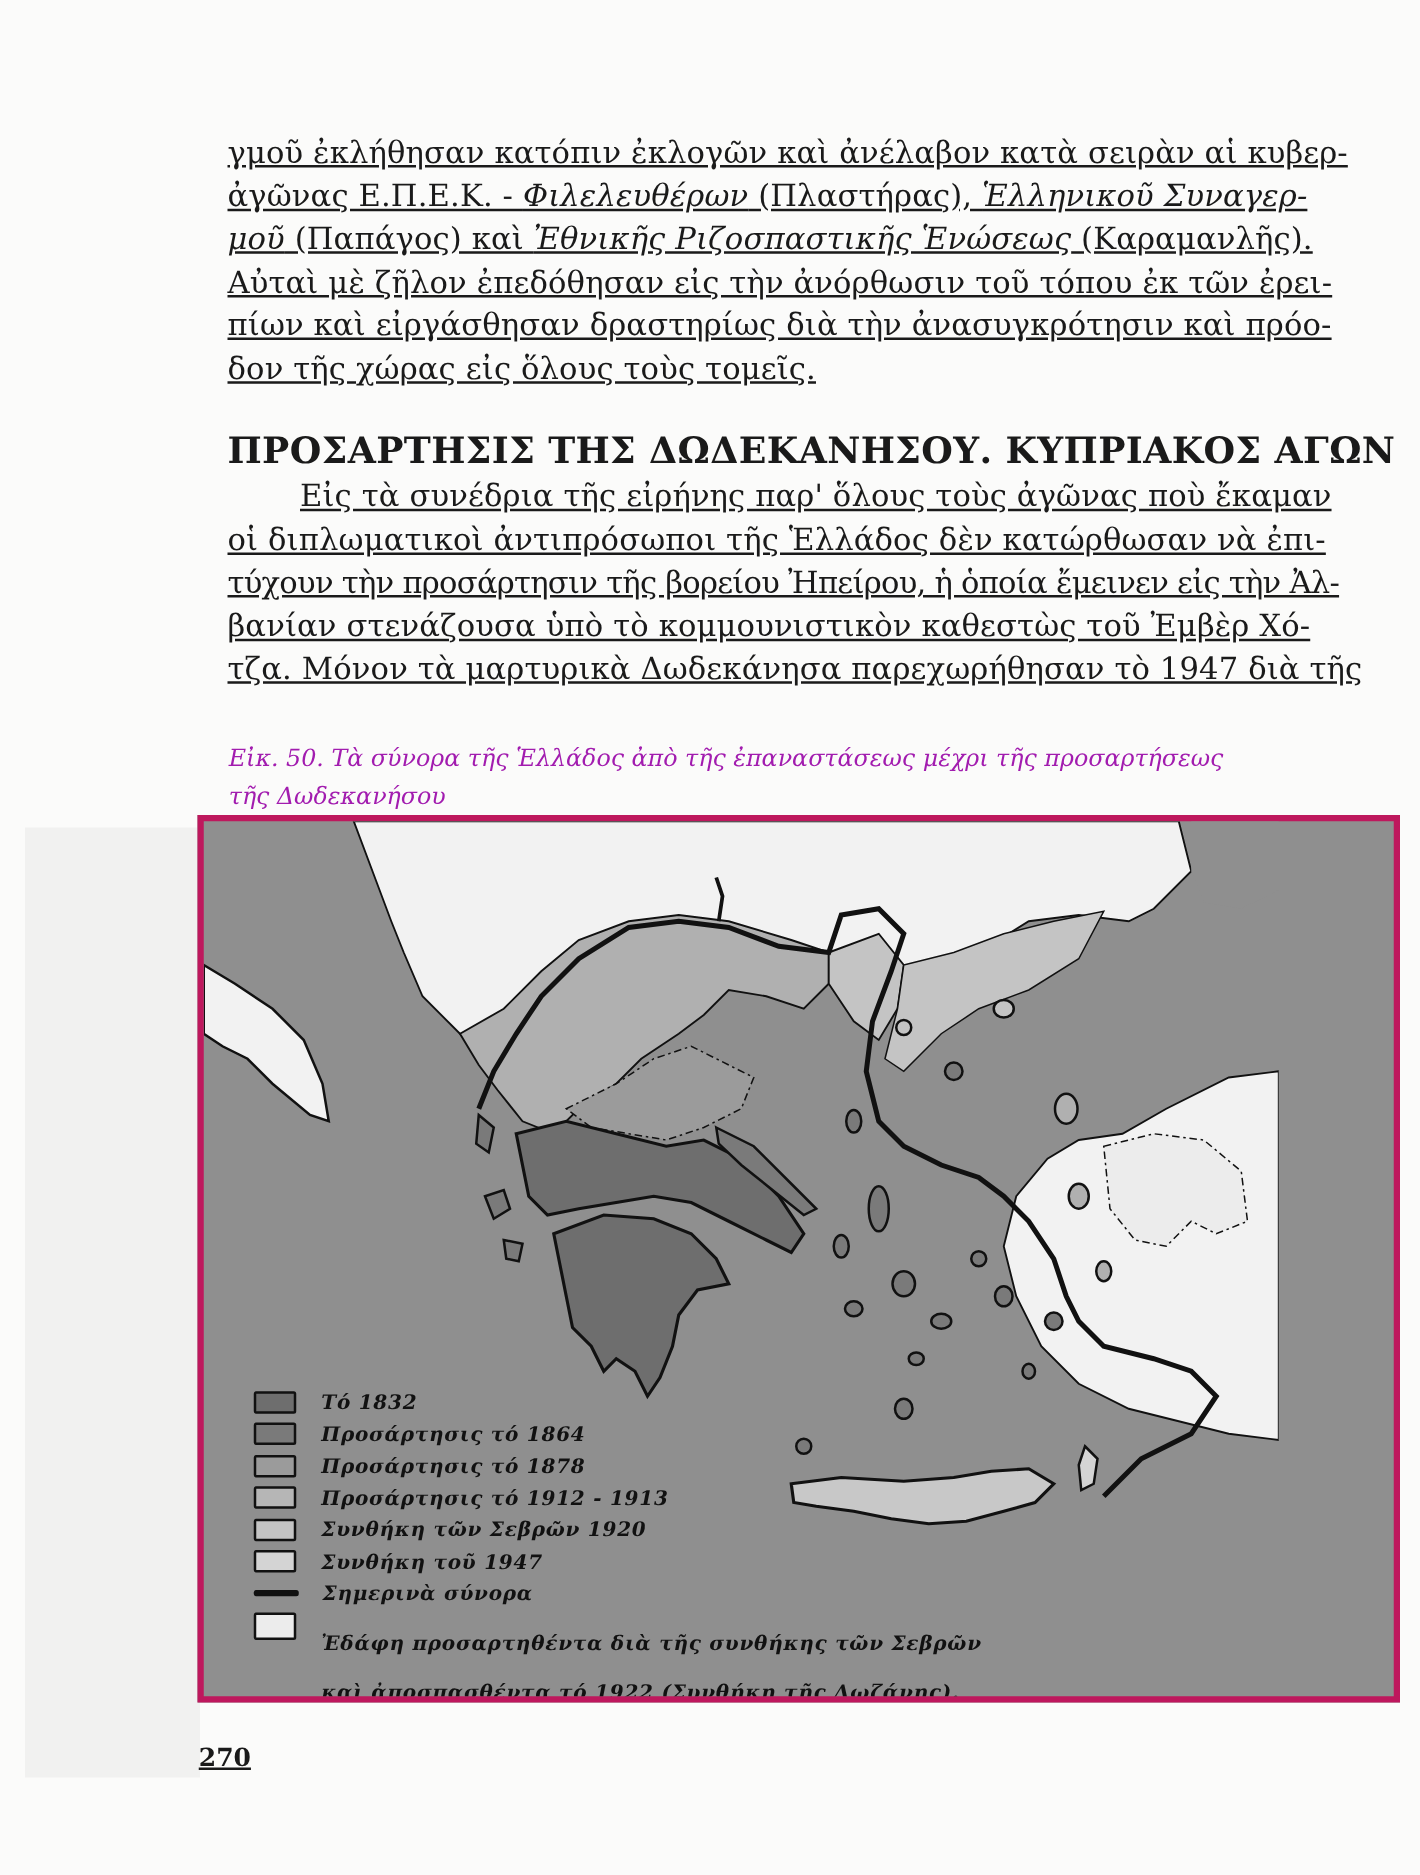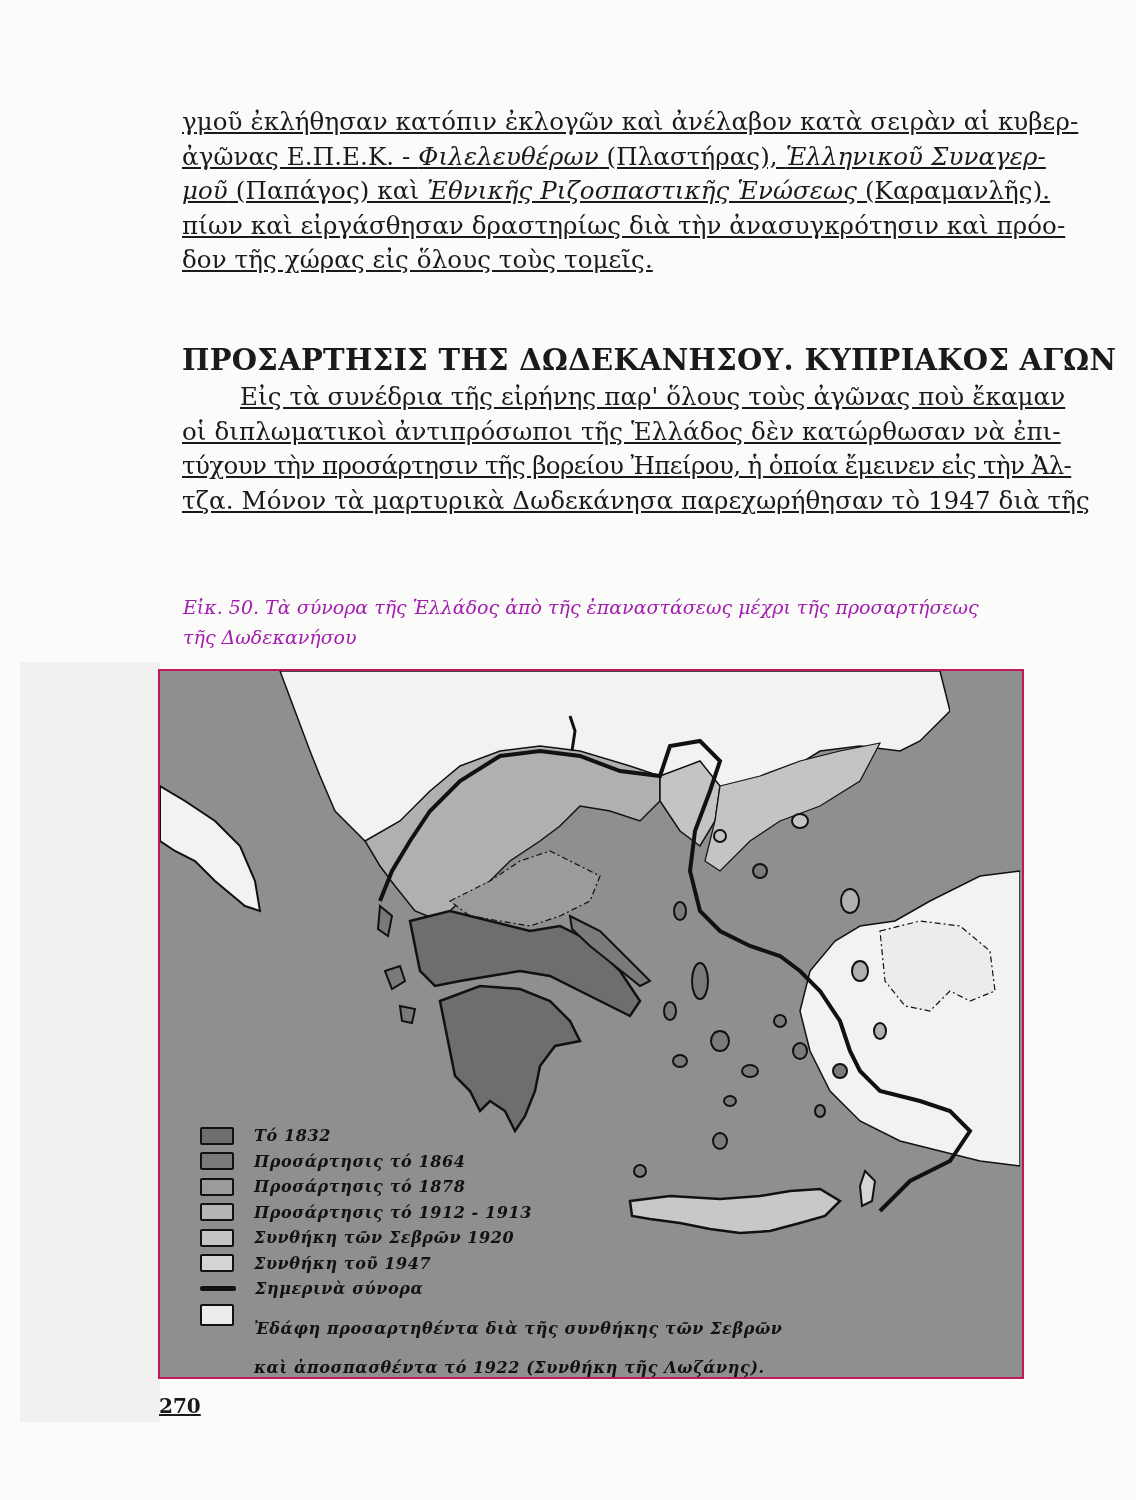--- a/index.html
+++ b/index.html
@@ -29,22 +29,22 @@
     font-family: "DejaVu Serif", serif; font-weight: bold;
     font-size: 29px; letter-spacing: 0.3px;
   }
   .caption {
     position: absolute; left: 183px; top: 592px; width: 845px;
     font-family: "DejaVu Serif", serif; font-style: italic;
     font-size: 19px; line-height: 30px; color: #a21caf;
   }
   .caption .line { display:block; white-space: nowrap; }
   .map-frame {
-    position: absolute; left: 158px; top: 669px; width: 866px; height: 710px;
-    border: 2px solid #be185d;
+    position: absolute; left: 158px; top: 652px; width: 962px; height: 710px;
+    border: 5px solid #be185d;
     box-sizing: border-box;
     background: #8f8f8f;
     overflow: hidden;
   }
   .map-frame svg { position: absolute; left: 0; top: 0; }
   .legend {
     position: absolute; left: 40px; top: 452px;
   }
   .legend-item {
     display: flex; align-items: center; height: 25.5px;
@@ -70,30 +70,32 @@
 </style>
 </head>
 <body>
 
 <div class="shadow-strip"></div>
 
 <div class="para" style="top:105px;">
   <span class="line">γμοῦ ἐκλήθησαν κατόπιν ἐκλογῶν καὶ ἀνέλαβον κατὰ σειρὰν αἱ κυβερ-</span>
   <span class="line"><span>ἀγῶνας Ε.Π.Ε.Κ. - </span><span class="it">Φιλελευθέρων</span><span> (Πλαστήρας), </span><span class="it">Ἑλληνικοῦ Συναγερ-</span></span>
   <span class="line"><span class="it">μοῦ</span><span> (Παπάγος) καὶ </span><span class="it">Ἐθνικῆς Ριζοσπαστικῆς Ἑνώσεως</span><span> (Καραμανλῆς).</span></span>
+  <span class="line">Αὐταὶ μὲ ζῆλον ἐπεδόθησαν εἰς τὴν ἀνόρθωσιν τοῦ τόπου ἐκ τῶν ἐρει-</span>
   <span class="line">πίων καὶ εἰργάσθησαν δραστηρίως διὰ τὴν ἀνασυγκρότησιν καὶ πρόο-</span>
   <span class="line last">δον τῆς χώρας εἰς ὅλους τοὺς τομεῖς.</span>
 </div>
 
 <div class="heading">ΠΡΟΣΑΡΤΗΣΙΣ ΤΗΣ ΔΩΔΕΚΑΝΗΣΟΥ. ΚΥΠΡΙΑΚΟΣ ΑΓΩΝ</div>
 
 <div class="para" style="top:380px;">
   <span class="line" style="padding-left:58px;box-sizing:border-box;">Εἰς τὰ συνέδρια τῆς εἰρήνης παρ' ὅλους τοὺς ἀγῶνας ποὺ ἔκαμαν</span>
   <span class="line">οἱ διπλωματικοὶ ἀντιπρόσωποι τῆς Ἑλλάδος δὲν κατώρθωσαν νὰ ἐπι-</span>
   <span class="line" style="letter-spacing:-0.6px;">τύχουν τὴν προσάρτησιν τῆς βορείου Ἠπείρου, ἡ ὁποία ἔμεινεν εἰς τὴν Ἀλ-</span>
+  <span class="line">βανίαν στενάζουσα ὑπὸ τὸ κομμουνιστικὸν καθεστὼς τοῦ Ἐμβὲρ Χό-</span>
   <span class="line">τζα. Μόνον τὰ μαρτυρικὰ Δωδεκάνησα παρεχωρήθησαν τὸ 1947 διὰ τῆς</span>
 </div>
 
 <div class="caption">
   <span class="line">Εἰκ. 50. Τὰ σύνορα τῆς Ἑλλάδος ἀπὸ τῆς ἐπαναστάσεως μέχρι τῆς προσαρτήσεως</span>
   <span class="line">τῆς Δωδεκανήσου</span>
 </div>
 
 <div class="map-frame">
   <svg width="860" height="704" viewBox="0 0 860 704">

